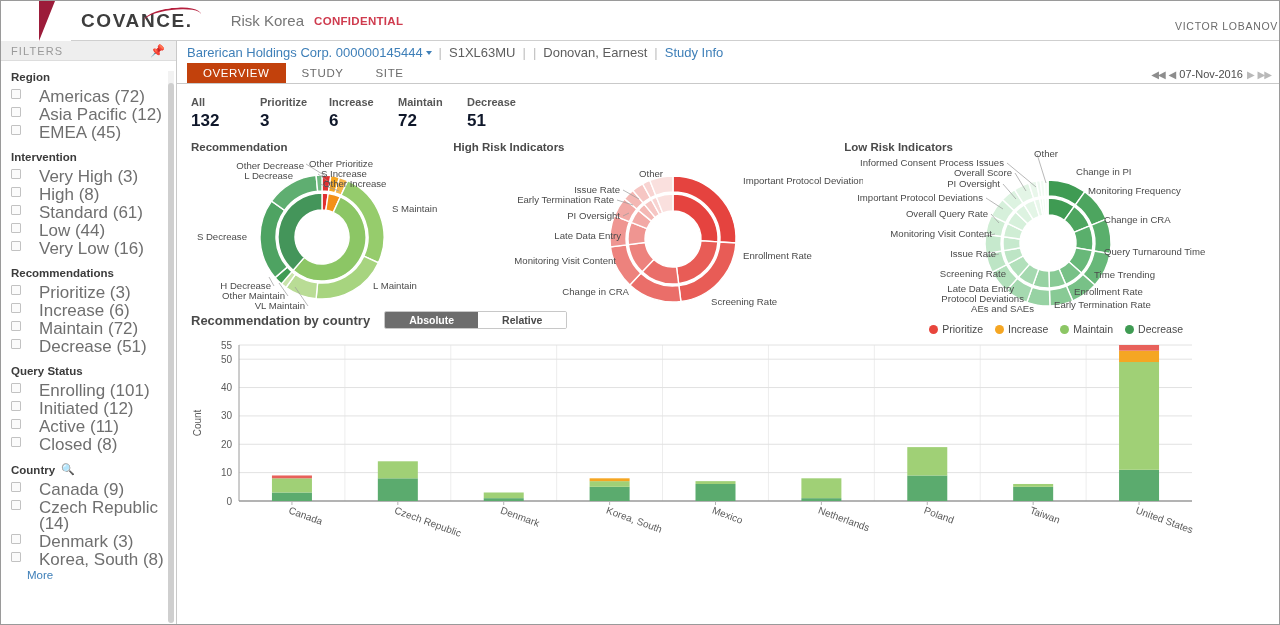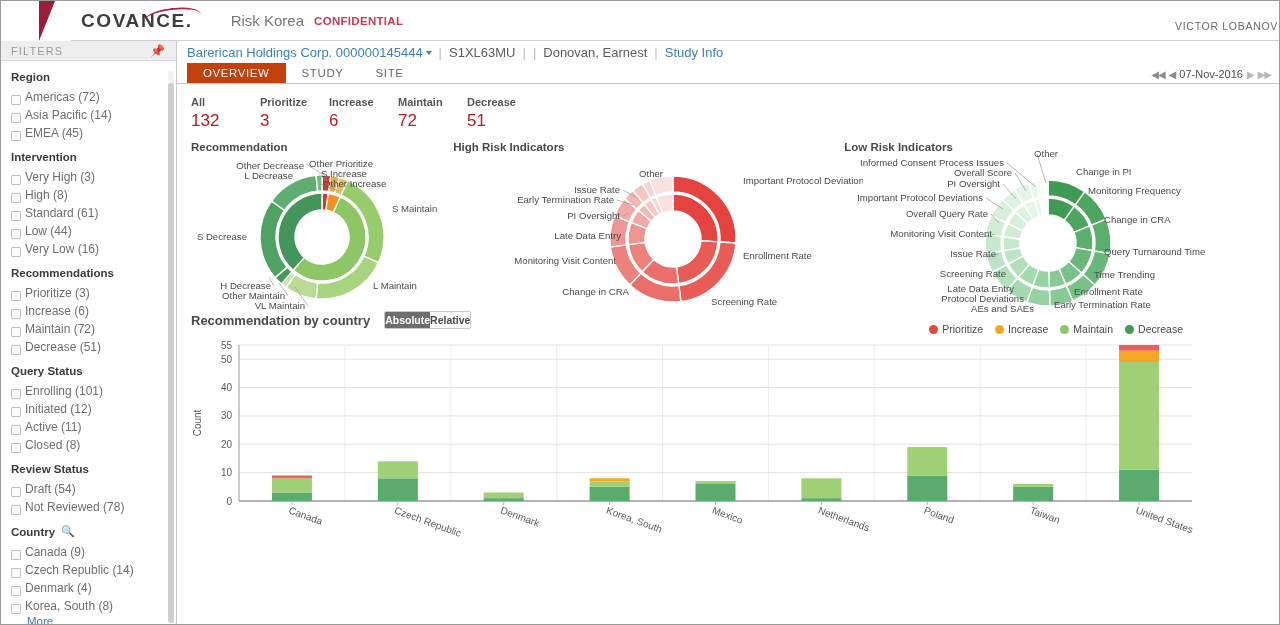--- a/index.html
+++ b/index.html
@@ -79,22 +79,22 @@
     flex: 1; overflow: hidden; padding: 10px 0 4px 10px;
     position: relative;
   }
   .fgroup { margin-bottom: 9px; }
   .fgroup h4 {
     font-size: 11.5px; color: #3b3b3b; font-weight: bold; margin-bottom: 5px;
     display: flex; align-items: center; gap: 6px;
   }
   .srch { font-size: 11px; color: #444; }
   .fitem {
-    display: flex; align-items: flex-end; gap: 4px;
-    font-size: 12px; color: #6f6f6f; line-height: 16px; padding: 1px 0;
+    display: flex; align-items: flex-start; gap: 18px;
+    font-size: 17px; color: #6f6f6f; line-height: 16px; padding: 1px 0;
     cursor: pointer;
   }
   .cbx {
     width: 10px; height: 10px; border: 1px solid #c2c2c2; background: #fbfbfb;
     flex: 0 0 10px; border-radius: 1px;
   }
   .more-link { font-size: 11.5px; color: #3e7fb8; margin-left: 16px; cursor: pointer; }
   .sb-track {
     position: absolute; right: 2px; top: 30px; width: 6px; bottom: 4px;
     background: #f2f2f2;
@@ -135,40 +135,40 @@
     display: flex; align-items: center; gap: 4px;
     font-size: 11px; color: #4d4d4d;
   }
   .datenav .nav { color: #8d8d8d; cursor: pointer; font-size: 10px; letter-spacing: -1px; }
   .datenav .nav.dim { color: #b9b9b9; }
 
   
   .kpis { display: flex; padding: 12px 0 0 14px; gap: 0; }
   .kpi { width: 69px; }
   .kpi .lbl { font-size: 11px; color: #565656; font-weight: bold; margin-bottom: 3px; }
-  .kpi .val { font-size: 17px; color: #b91c1c; font-weight: normal; }
+  .kpi .val { font-size: 17px; color: #0f172a; font-weight: bold; }
 
   
   .donut-row { display: flex; padding: 8px 16px 0 0; position: relative; height: 180px; }
   .donut-cell { position: relative; }
   .chart-title {
     font-size: 11.5px; color: #4a4a4a; font-weight: bold;
     position: absolute; top: 0;
   }
   .donut-svg { position: absolute; }
 
   
   .bar-section { position: relative; margin-top: 0px; }
   .bar-head {
     display: flex; align-items: center; gap: 14px; padding-left: 14px;
   }
   .bar-title { font-size: 13px; color: #4a4a4a; font-weight: bold; }
   .seg-toggle { display: flex; border: 1px solid #c8c8c8; border-radius: 2px; overflow: hidden; }
   .seg {
-    font-size: 10.5px; padding: 2px 0; cursor: pointer;
+    font-size: 10.5px; padding: 2px 24px; cursor: pointer;
     background: #ffffff; color: #4a4a4a; font-weight: bold;
   }
   .seg.active { background: #6d6d6d; color: #ffffff; }
   .legend {
     position: absolute; right: 96px; top: 12px;
     display: flex; gap: 12px; align-items: center;
   }
   .leg { display: flex; align-items: center; gap: 4px; font-size: 10.5px; color: #4a4a4a; }
   .dot { width: 9px; height: 9px; border-radius: 50%; display: block; }
 </style>
@@ -204,21 +204,21 @@
         <div class="fgroup">
           <h4>
             <span>Region</span>
           </h4>
           <div class="fitem">
             <span class="cbx"></span>
             <span>Americas (72)</span>
           </div>
           <div class="fitem">
             <span class="cbx"></span>
-            <span>Asia Pacific (14)</span>
+            <span>Asia Pacific (12)</span>
           </div>
           <div class="fitem">
             <span class="cbx"></span>
             <span>EMEA (45)</span>
           </div>
         </div>
         <div class="fgroup">
           <h4>
             <span>Intervention</span>
           </h4>
@@ -276,51 +276,38 @@
             <span class="cbx"></span>
             <span>Initiated (12)</span>
           </div>
           <div class="fitem">
             <span class="cbx"></span>
             <span>Active (11)</span>
           </div>
           <div class="fitem">
             <span class="cbx"></span>
             <span>Closed (8)</span>
-          </div>
-        </div>
-        <div class="fgroup">
-          <h4>
-            <span>Review Status</span>
-          </h4>
-          <div class="fitem">
-            <span class="cbx"></span>
-            <span>Draft (54)</span>
-          </div>
-          <div class="fitem">
-            <span class="cbx"></span>
-            <span>Not Reviewed (78)</span>
           </div>
         </div>
         <div class="fgroup">
           <h4>
             <span>Country</span>
             <span class="srch">🔍</span>
           </h4>
           <div class="fitem">
             <span class="cbx"></span>
             <span>Canada (9)</span>
           </div>
           <div class="fitem">
             <span class="cbx"></span>
             <span>Czech Republic (14)</span>
           </div>
           <div class="fitem">
             <span class="cbx"></span>
-            <span>Denmark (4)</span>
+            <span>Denmark (3)</span>
           </div>
           <div class="fitem">
             <span class="cbx"></span>
             <span>Korea, South (8)</span>
           </div>
           <div class="more-link">More</div>
         </div>
       </div>
     <div class="sb-track"></div>
     <div class="sb-thumb"></div>

